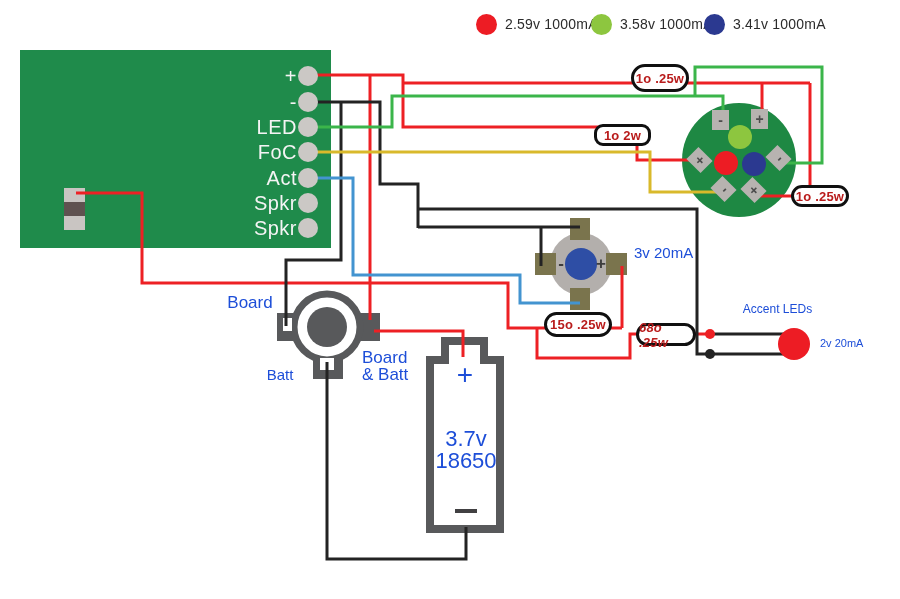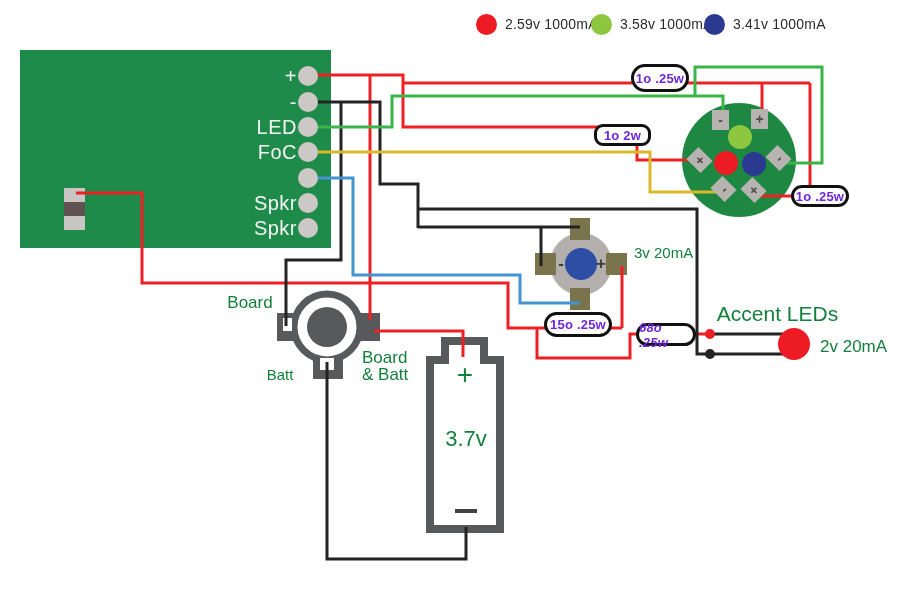--- a/index.html
+++ b/index.html
@@ -24,29 +24,29 @@
   .legend-dot  { width:21px; height:21px; border-radius:50%; margin-right:8px; }
   .legend-label{ font-size:14px; font-weight:500; color:#2b2b2b; letter-spacing:.2px; }
 
   
   .pin-label { width:110px; text-align:right; font-size:20px; color:#f4f4f4;
                font-weight:400; letter-spacing:.5px; line-height:22px; }
 
   
   .pill { background:#ffffff; border:3px solid #101010; border-radius:15px;
           display:flex; align-items:center; justify-content:center;
-          font-size:13px; font-weight:600; color:#6d28d9; letter-spacing:.2px; }
+          font-size:13px; font-weight:600; color:#b91c1c; letter-spacing:.2px; }
 
   
   .rgbpad { width:17px; height:20px; background:#b7b3b0;
             display:flex; align-items:center; justify-content:center;
             font-size:14px; font-weight:700; color:#4c4c4c; }
   .rot45 { transform:rotate(-45deg); }
 
-  .diagram-label { color:#15803d; font-weight:500; }
+  .diagram-label { color:#1d4ed8; font-weight:500; }
   .center { text-align:center; }
 
   .batt-minus-bar { width:22px; height:4px; background:#414042; }
 </style>
 </head>
 <body>
 
 <div id="stage">
 
   <svg id="wires-svg" viewBox="0 0 900 599" xmlns="http://www.w3.org/2000/svg">
@@ -142,20 +142,21 @@
   </div>
   <div class="abs legend-item" style="left:704px; top:12px;justify-content:space-between;">
     <span class="legend-dot" style="background-color: rgb(43, 57, 144);"></span>
     <span class="legend-label">3.41v 1000mA</span>
   </div>
 
   <div class="abs pin-label" style="left:187px; top:65px;">+</div>
   <div class="abs pin-label" style="left:187px; top:91px;">-</div>
   <div class="abs pin-label" style="left:187px; top:116px;">LED</div>
   <div class="abs pin-label" style="left:187px; top:141px;">FoC</div>
+  <div class="abs pin-label" style="left:187px; top:167px;">Act</div>
   <div class="abs pin-label" style="left:187px; top:192px;">Spkr</div>
   <div class="abs pin-label" style="left:187px; top:217px;">Spkr</div>
 
   <div class="abs rgbpad" style="left:712px; top:110px;">-</div>
   <div class="abs rgbpad" style="left:751px; top:109px;">+</div>
   <div class="abs rgbpad rot45" style="left:691px; top:150px;">+</div>
   <div class="abs rgbpad rot45" style="left:770px; top:148px;">-</div>
   <div class="abs rgbpad rot45" style="left:715px; top:179px;">-</div>
   <div class="abs rgbpad rot45" style="left:745px; top:180px;">+</div>
 
@@ -172,19 +173,20 @@
   <div class="abs diagram-label center" style="left:220px; top:293px; width:60px; font-size:17px;">Board</div>
   <div class="abs diagram-label center" style="left:255px; top:366px; width:50px; font-size:15px;">Batt</div>
   <div class="abs diagram-label" style="left:362px; top:349px; font-size:17px; line-height:17px;">
     <div>Board</div>
     <div>&amp; Batt</div>
   </div>
 
   <div class="abs diagram-label center" style="left:450px; top:359px; width:30px; font-size:28px; font-weight:400;">+</div>
   <div class="abs diagram-label center" style="left:416px; top:428px; width:100px; font-size:22px; line-height:22px;">
     <div>3.7v</div>
+    <div>18650</div>
   </div>
   <div class="abs batt-minus-bar" style="left:455px; top:509px;"></div>
 
-  <div class="abs diagram-label center" style="left:710px; top:302px; width:135px; font-size:21px;">Accent LEDs</div>
-  <div class="abs diagram-label" style="left:820px; top:337px; font-size:17px;">2v 20mA</div>
+  <div class="abs diagram-label center" style="left:710px; top:302px; width:135px; font-size:12px;">Accent LEDs</div>
+  <div class="abs diagram-label" style="left:820px; top:337px; font-size:11px;">2v 20mA</div>
 
 </div>
 
 </body></html>

